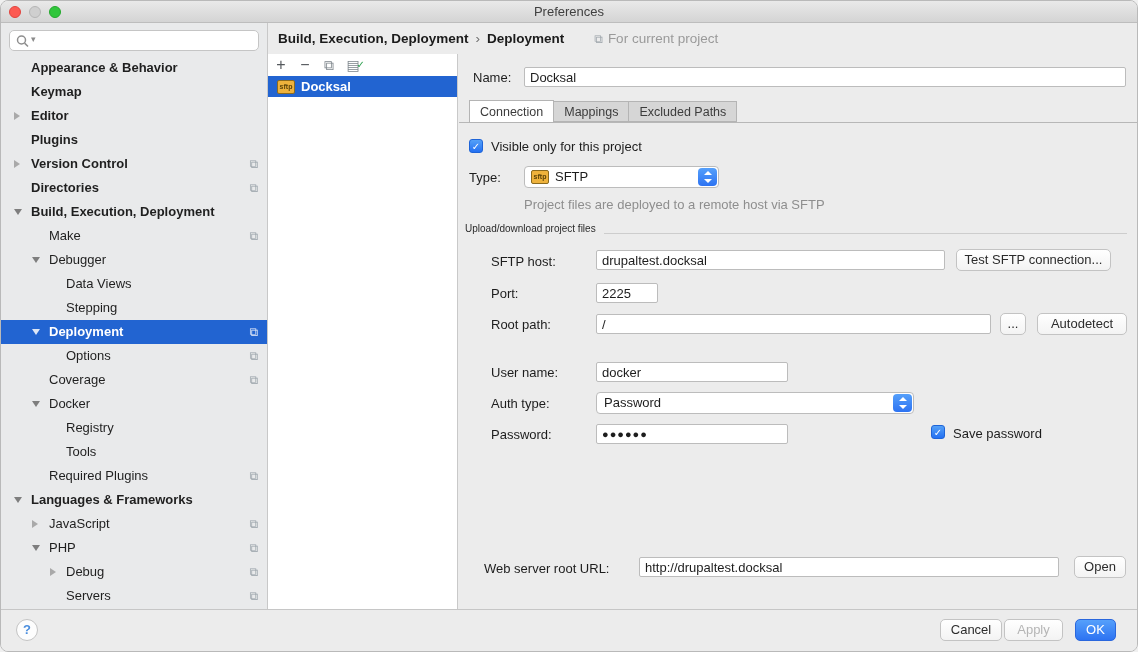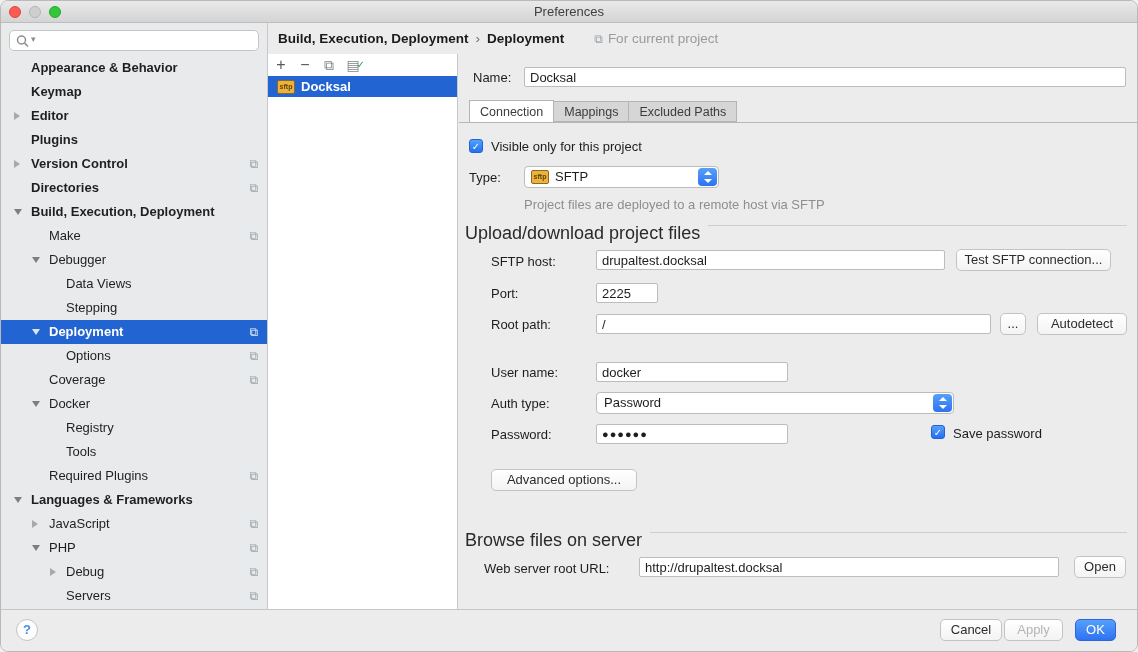--- a/index.html
+++ b/index.html
@@ -88,22 +88,22 @@
   .combo { position:absolute; height:22px; background:#fff; border:1px solid #bcbcbc; border-radius:4px; }
   .combo .cval { position:absolute; left:7px; top:0; line-height:20px; font-size:13px; }
   .combo .cval.with-ico { left:30px; }
   .combo .c-ico { position:absolute; left:6px; top:3px; }
   .stepper { position:absolute; right:1px; top:1px; width:19px; height:18px; border-radius:4px;
              background:linear-gradient(#55a0fb,#2d73f2); }
   .stepper i { position:absolute; left:5.5px; width:0; height:0; }
   .stepper .up { top:3px; border-bottom:4px solid #fff; border-left:4px solid transparent; border-right:4px solid transparent; }
   .stepper .dn { bottom:3px; border-top:4px solid #fff; border-left:4px solid transparent; border-right:4px solid transparent; }
   .hint { color:#8e8e8e; }
-  .section { position:absolute; left:6px; right:10px; display:flex; align-items:flex-start; gap:8px;
-             font-size:18px; color:#2a2a2a; }
+  .section { position:absolute; left:6px; right:10px; display:flex; align-items:flex-end; gap:8px;
+             font-size:10px; color:#2a2a2a; }
   .section .rule { flex:1; border-top:1px solid #cdcdcd; margin-top:2px; }
 
   
   .footer { position:absolute; bottom:0; left:0; right:0; height:42px; background:#ececec;
             border-top:1px solid #c6c6c6; }
   .help { position:absolute; left:15px; top:9px; width:22px; height:22px; border-radius:50%;
           background:#fdfdfd; border:1px solid #c4c4c4; color:#4b8ede; font-size:13px;
           font-weight:bold; text-align:center; line-height:20px; }
   .fbtn { position:absolute; top:9px; height:22px; border:1px solid #c3c3c3; border-radius:5px;
           background:linear-gradient(#ffffff,#f3f3f3); font-size:13px; color:#2c2c2c;
@@ -285,39 +285,34 @@
 
       <span class="lbl" style="left:32px; top:263px;">Root path:</span>
       <input class="fld" style="left: 137px; top: 260px; width: 395px;" value="/">
       <span class="btn" style="left:541px; top:259px; width:26px;">...</span>
       <span class="btn" style="left:578px; top:259px; width:90px;">Autodetect</span>
 
       <span class="lbl" style="left:32px; top:311px;">User name:</span>
       <input class="fld" style="left: 137px; top: 308px; width: 192px;" value="docker">
 
       <span class="lbl" style="left:32px; top:342px;">Auth type:</span>
-      <div class="combo" style="left:137px; top:338px; width:358px;">
+      <div class="combo" style="left:137px; top:338px; width:318px;">
         <span class="cval">Password</span>
         <span class="stepper">
             <i class="up"></i>
             <i class="dn"></i>
           </span>
       </div>
 
       <span class="lbl" style="left:32px; top:373px;">Password:</span>
       <input class="fld" style="left: 137px; top: 370px; width: 192px; font-size: 11px; letter-spacing: 1px;" value="●●●●●●">
       <span class="checkbox" style="left:472px; top:371px;">✓</span>
       <span class="lbl" style="left:494px; top:372px;">Save password</span>
 
-      <span class="btn" style="left:32px; top:415px; width:146px;">Advanced options...</span>
-
-      <div class="section" style="top:476px;">
-        <span>Browse files on server</span>
-        <span class="rule"></span>
-      </div>
+
 
       <span class="lbl" style="left:25px; top:507px;">Web server root URL:</span>
       <input class="fld" style="left: 180px; top: 503px; width: 420px;" value="http://drupaltest.docksal">
       <span class="btn" style="left:615px; top:502px; width:52px;">Open</span>
     </div>
   </div>
 
   <div class="footer">
     <span class="help">?</span>
     <span class="fbtn cancel">Cancel</span>

